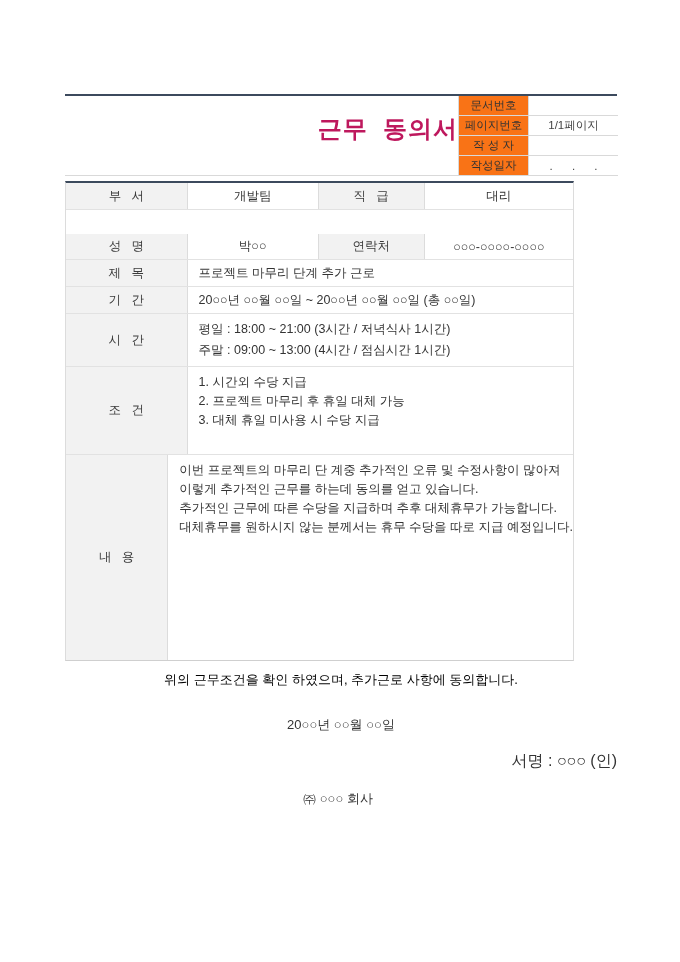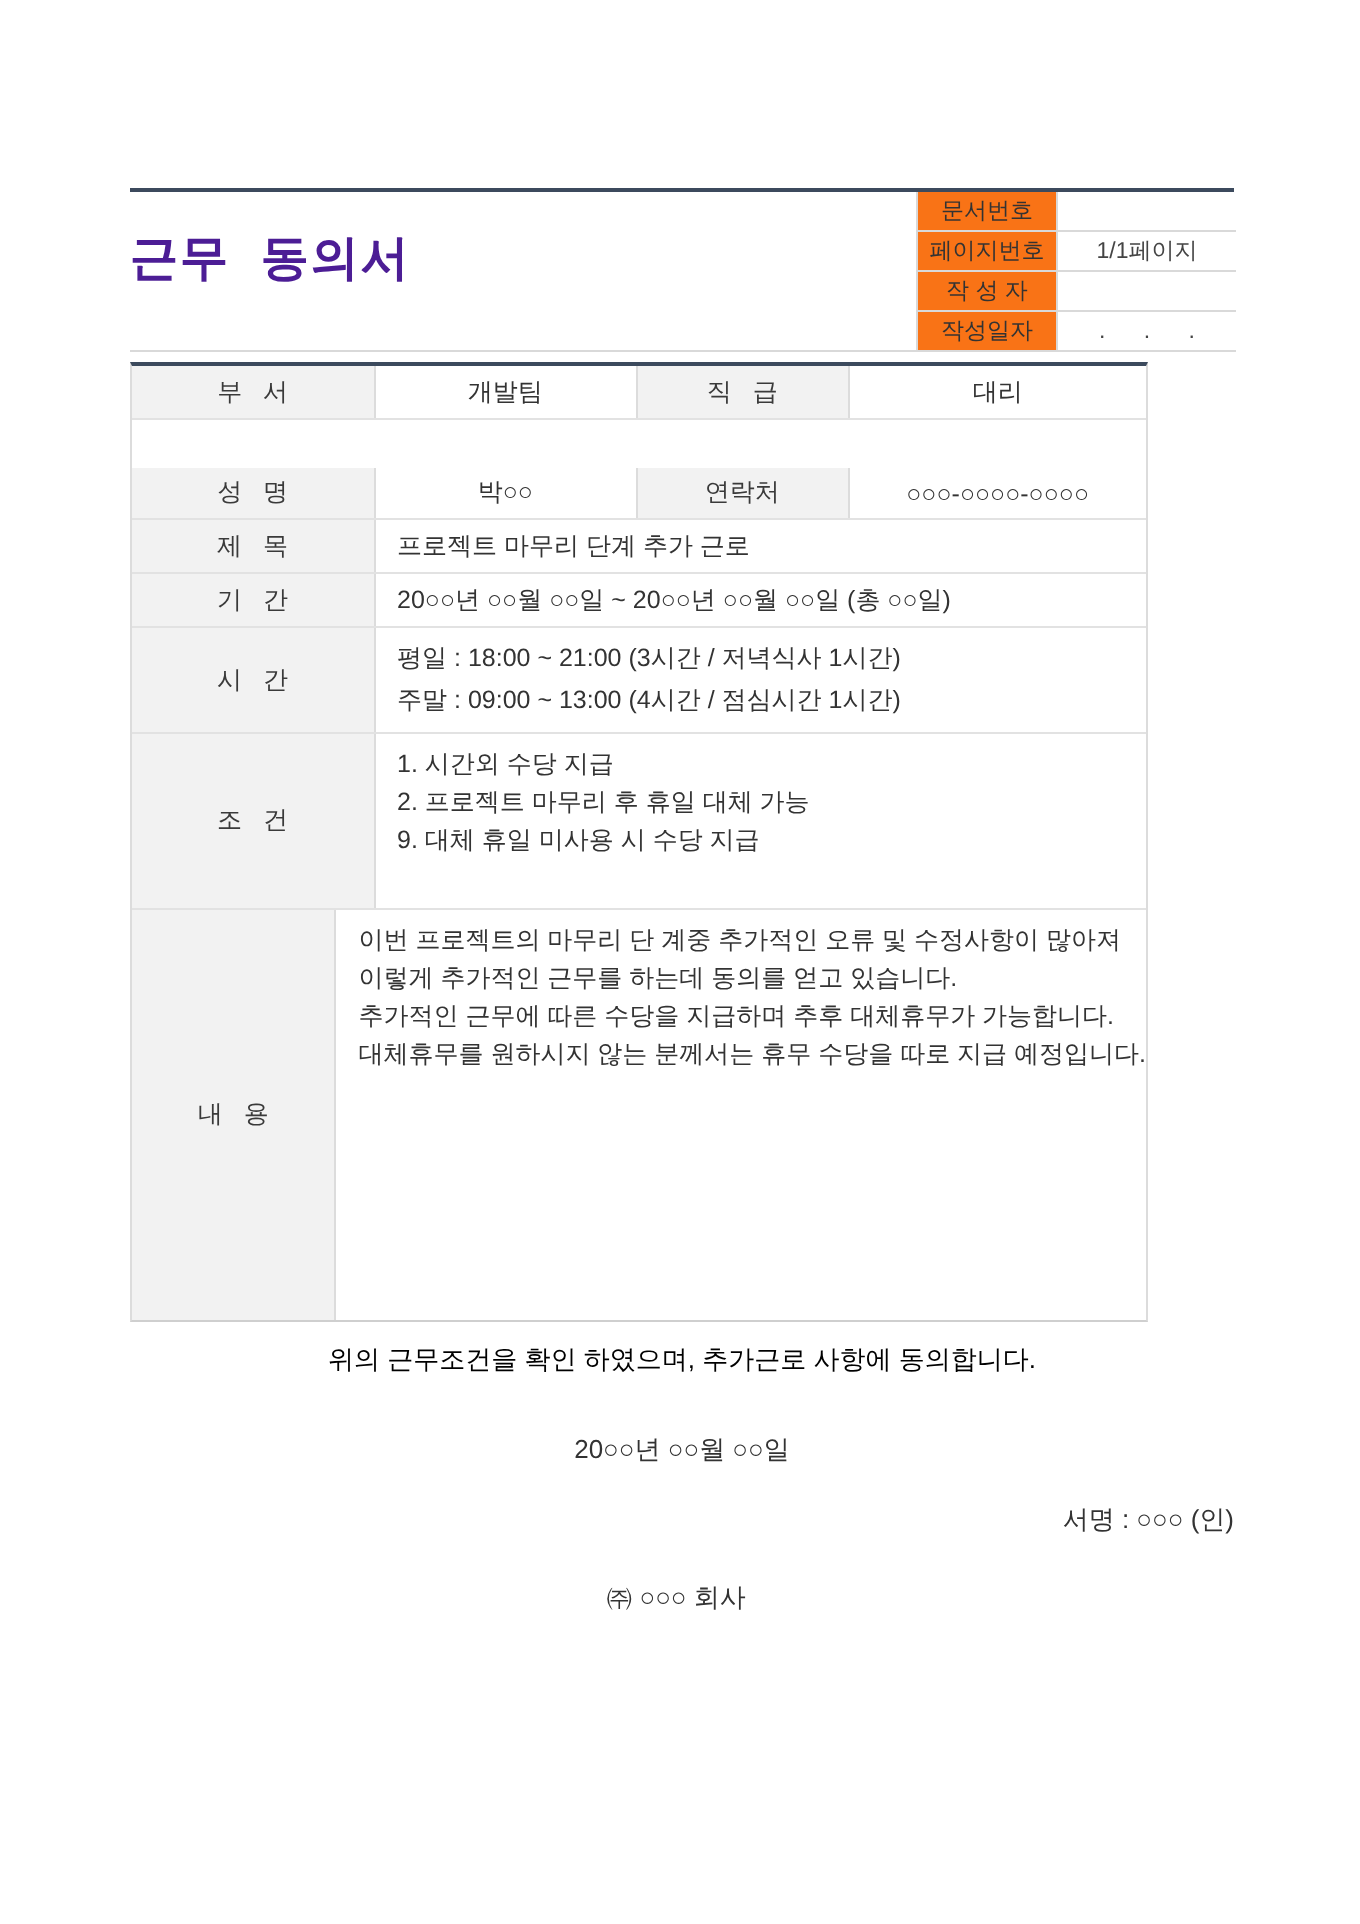--- a/index.html
+++ b/index.html
@@ -17,21 +17,21 @@
   .top-rule {
     position: absolute; left: 65px; top: 94px; width: 552px; height: 2px;
     background: #3c4a5d;
   }
   .header-bottom-rule {
     position: absolute; left: 65px; top: 175px; width: 552px; height: 1px;
     background: #d9d9d9;
   }
   .doc-title {
     position: absolute; left: 65px; top: 113px; width: 393px;
-    text-align: left; font-size: 24px; font-weight: bold; color: #4c1d95;
+    text-align: right; font-size: 24px; font-weight: bold; color: #be185d;
     white-space: pre; letter-spacing: 1px;
   }
   .doc-info {
     position: absolute; left: 458px; top: 96px; width: 160px;
     border-left: 1px solid #d9d9d9;
     font-size: 11.5px; color: #333;
   }
   .doc-info .row { display: flex; height: 20px; border-bottom: 1px solid #d9d9d9; }
   .doc-info .lbl {
     width: 70px; background: #f97316; border-right: 1px solid #d9d9d9;
@@ -75,21 +75,21 @@
   .agreement-line {
     position: absolute; left: 65px; top: 671px; width: 552px;
     text-align: center; font-size: 13px; color: #000000;
   }
   .sign-date {
     position: absolute; left: 65px; top: 716px; width: 552px;
     text-align: center; font-size: 13px; color: #333;
   }
   .signature {
     position: absolute; left: 65px; top: 751px; width: 552px;
-    text-align: right; font-size: 13px; color: #333;
+    text-align: right; font-size: 16px; color: #333;
   }
   .company {
     position: absolute; left: 62px; top: 790px; width: 552px;
     text-align: center; font-size: 13px; color: #333;
   }
 </style>
 </head>
 <body>
 
 <div class="page">
@@ -149,21 +149,21 @@
         <div>평일 : 18:00 ~ 21:00 (3시간 / 저녁식사 1시간)</div>
         <div>주말 : 09:00 ~ 13:00 (4시간 / 점심시간 1시간)</div>
       </div>
     </div>
 
     <div class="tr h88">
       <div class="th w-l1">조   건</div>
       <div class="td w-span multiline19">
         <div>1. 시간외 수당 지급</div>
         <div>2. 프로젝트 마무리 후 휴일 대체 가능</div>
-        <div>9. 대체 휴일 미사용 시 수당 지급</div>
+        <div>3. 대체 휴일 미사용 시 수당 지급</div>
       </div>
     </div>
 
     <div class="tr h205">
       <div class="th w-l1">내   용</div>
       <div class="td w-span multiline19">
         <div>이번 프로젝트의 마무리 단 계중 추가적인 오류 및 수정사항이 많아져</div>
         <div>이렇게 추가적인 근무를 하는데 동의를 얻고 있습니다.</div>
         <div>추가적인 근무에 따른 수당을 지급하며 추후 대체휴무가 가능합니다.</div>
         <div>대체휴무를 원하시지 않는 분께서는 휴무 수당을 따로 지급 예정입니다.</div>

